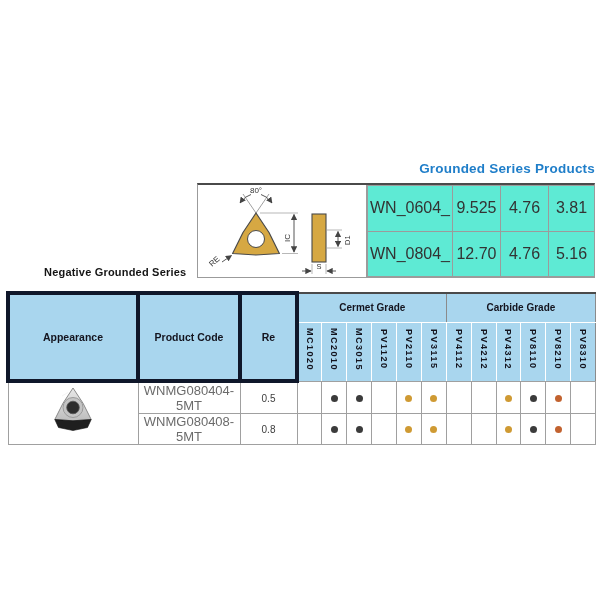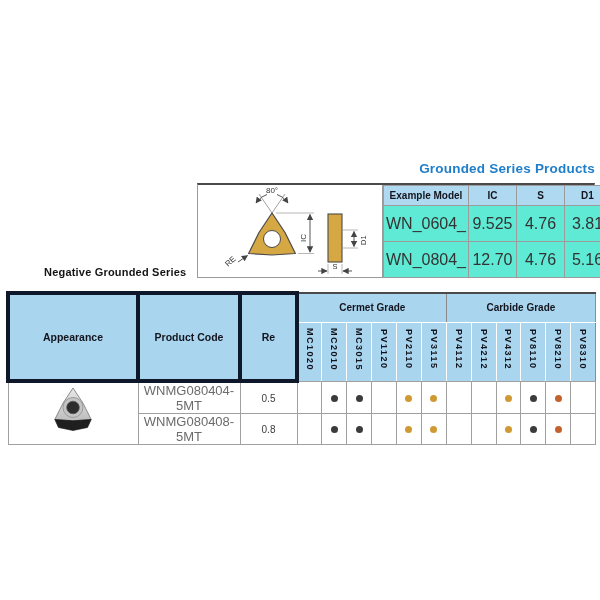--- a/index.html
+++ b/index.html
@@ -11,21 +11,21 @@
   }
   
   .title {
     position:absolute; top:161px; right:5px;
     font-size:13.5px; font-weight:bold; color:#1f7ec9; letter-spacing:0.2px;
   }
   
   .topbox {
     position:absolute; left:197px; top:183px; width:398px; height:95px;
     border:1px solid #9b9b9b; border-top:2.5px solid #4a4a4a;
-    display:flex; background:#fff;padding-left:16px;
+    display:flex; background:#fff;
   }
   .diagram-box { width:170px; border-right:1px solid #9b9b9b; position:relative; }
   .spec-table-wrap { flex:1; }
   table.spec { width:100%; height:100%; border-collapse:collapse; table-layout:fixed; }
   table.spec th, table.spec td {
     border:1px solid #9b9b9b; text-align:center; vertical-align:middle;
   }
   table.spec th {
     background:#aed9f0; color:#14141e; font-size:10px; font-weight:bold; height:20px;
   }
@@ -134,26 +134,20 @@
 
     <div class="spec-table-wrap">
       <table class="spec">
         <colgroup>
             <col style="width:85px">
             <col style="width:48px">
             <col style="width:48px">
             <col style="width:46px">
           </colgroup>
         <tbody>
-            <tr>
-          <th>Example Model</th>
-          <th>IC</th>
-          <th>S</th>
-          <th>D1</th>
-        </tr>
         <tr>
           <td>WN_0604_</td>
           <td>9.525</td>
           <td>4.76</td>
           <td>3.81</td>
         </tr>
         <tr>
           <td>WN_0804_</td>
           <td>12.70</td>
           <td>4.76</td>

